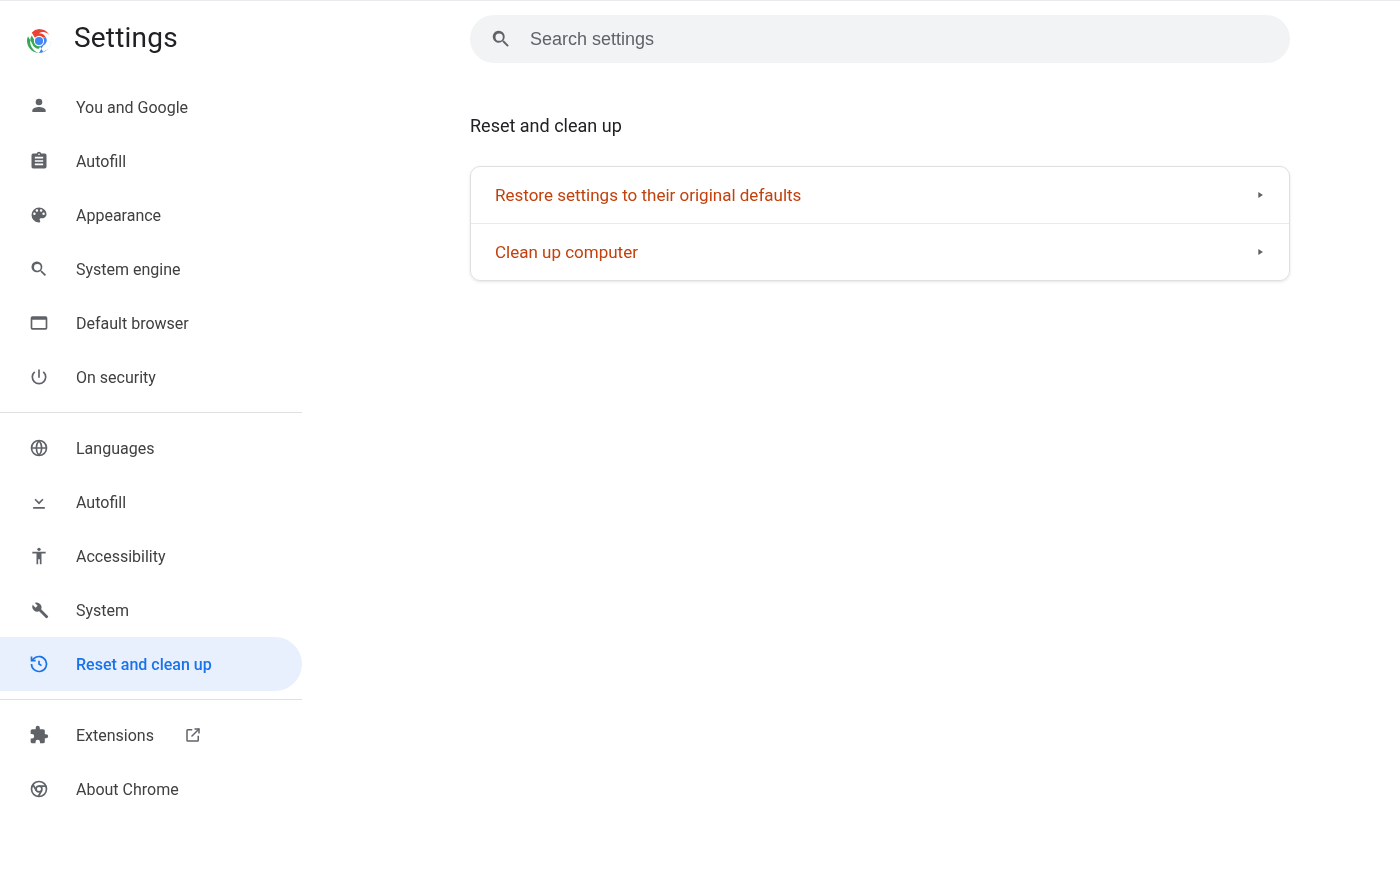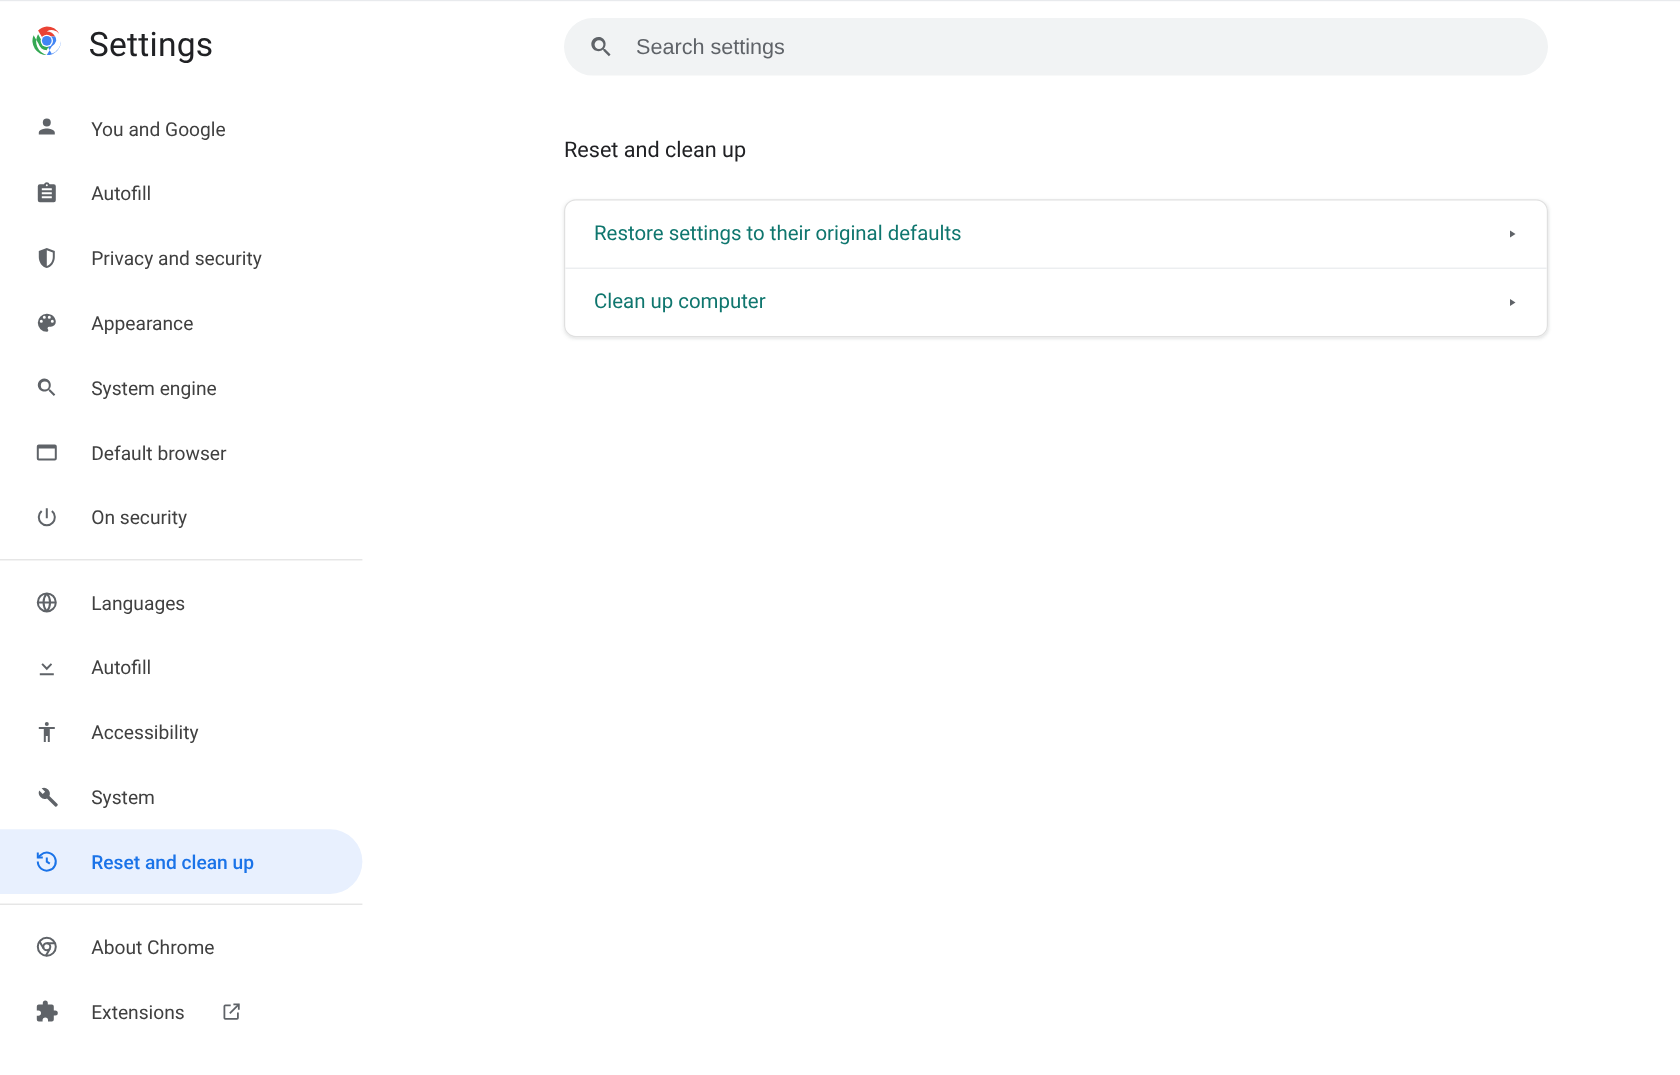--- a/index.html
+++ b/index.html
@@ -13,21 +13,21 @@
       border-top: 1px solid #e8eaed;
     }
     .layout { display: flex; height: 100%; }
     .sidebar {
       width: 302px;
       flex-shrink: 0;
       padding-top: 12px;
     }
     .brand {
       display: flex;
-      align-items: flex-start;
+      align-items: flex-end;
       padding: 8px 0 20px 26px;
       gap: 22px;
     }
     .brand h1 {
       font-size: 28px;
       font-weight: 400;
       letter-spacing: 0.2px;
     }
     .nav { padding-top: 6px; }
     .nav-item {
@@ -110,21 +110,21 @@
       border-radius: 10px;
       overflow: hidden;
       box-shadow: 0 1px 2px rgba(60,64,67,0.08), 0 1px 3px 1px rgba(60,64,67,0.04);
     }
     .row {
       display: flex;
       align-items: center;
       justify-content: space-between;
       padding: 18px 24px;
       font-size: 17px;
-      color: #0f766e;
+      color: #c2410c;
       cursor: pointer;
     }
     .row + .row { border-top: 1px solid #e8eaed; align-items: center; }
     .row .arrow {
       color: #5f6368;
       font-size: 12px;
     }
     svg { display: block; }
   </style>
 </head>
@@ -159,28 +159,20 @@
 
       <div class="nav-item">
         <span class="icon">
           <svg width="20" height="20" viewBox="0 0 24 24" fill="currentColor">
               <path d="M19 3h-4.18A3 3 0 0 0 12 1a3 3 0 0 0-2.82 2H5a2 2 0 0 0-2 2v14a2 2 0 0 0 2 2h14a2 2 0 0 0 2-2V5a2 2 0 0 0-2-2zm-7 0a1 1 0 1 1 0 2 1 1 0 0 1 0-2zm5 14H7v-2h10v2zm0-4H7v-2h10v2zm0-4H7V7h10v2z"></path>
             </svg>
         </span>
         <span>Autofill</span>
       </div>
 
-      <div class="nav-item">
-        <span class="icon">
-          <svg width="20" height="20" viewBox="0 0 24 24" fill="currentColor">
-              <path d="M12 2 4 5v6c0 5.25 3.4 10.1 8 11 4.6-.9 8-5.75 8-11V5l-8-3zm0 2.2 6 2.25V11c0 4.2-2.6 8.1-6 8.9V4.2z"></path>
-            </svg>
-        </span>
-        <span>Privacy and security</span>
-      </div>
 
       <div class="nav-item">
         <span class="icon">
           <svg width="20" height="20" viewBox="0 0 24 24" fill="currentColor">
               <path d="M12 3a9 9 0 0 0 0 18c.83 0 1.5-.67 1.5-1.5 0-.39-.15-.74-.39-1.01a1.5 1.5 0 0 1 1.11-2.49H16a5 5 0 0 0 5-5c0-4.42-4.03-8-9-8zM6.5 12a1.5 1.5 0 1 1 0-3 1.5 1.5 0 0 1 0 3zm3-4a1.5 1.5 0 1 1 0-3 1.5 1.5 0 0 1 0 3zm5 0a1.5 1.5 0 1 1 0-3 1.5 1.5 0 0 1 0 3zm3 4a1.5 1.5 0 1 1 0-3 1.5 1.5 0 0 1 0 3z"></path>
             </svg>
         </span>
         <span>Appearance</span>
       </div>
 
@@ -256,46 +248,46 @@
           <svg width="20" height="20" viewBox="0 0 24 24" fill="none" stroke="currentColor" stroke-width="2">
               <path d="M3 12a9 9 0 1 0 3-6.7L3 8"></path>
               <path d="M3 3v5h5"></path>
               <path d="M12 8v4l3 2"></path>
             </svg>
         </span>
         <span>Reset and clean up</span>
       </div>
 
       <div class="divider"></div>
-
-      <div class="nav-item">
-        <span class="icon">
-          <svg width="20" height="20" viewBox="0 0 24 24" fill="none" stroke="currentColor" stroke-width="2">
-              <circle cx="12" cy="12" r="9"></circle>
-              <circle cx="12" cy="12" r="3.5"></circle>
-              <path d="M12 8.5h8.5M8.8 13.8 4.5 6.3M15.2 13.8l-4.3 7.5"></path>
-            </svg>
-        </span>
-        <span>About Chrome</span>
-      </div>
 
       <div class="nav-item">
         <span class="icon">
           <svg width="20" height="20" viewBox="0 0 24 24" fill="currentColor">
               <path d="M20.5 11H19V7a2 2 0 0 0-2-2h-4V3.5a2.5 2.5 0 0 0-5 0V5H4a2 2 0 0 0-2 2v3.8h1.5a2.7 2.7 0 0 1 0 5.4H2V20a2 2 0 0 0 2 2h3.8v-1.5a2.7 2.7 0 0 1 5.4 0V22H17a2 2 0 0 0 2-2v-4h1.5a2.5 2.5 0 0 0 0-5z"></path>
             </svg>
         </span>
         <span>Extensions</span>
         <span class="external-icon">
           <svg width="18" height="18" viewBox="0 0 24 24" fill="none" stroke="currentColor" stroke-width="2">
               <path d="M14 4h6v6"></path>
               <path d="M20 4 10 14"></path>
               <path d="M19 13v6a1 1 0 0 1-1 1H5a1 1 0 0 1-1-1V6a1 1 0 0 1 1-1h6"></path>
             </svg>
         </span>
+      </div>
+
+      <div class="nav-item">
+        <span class="icon">
+          <svg width="20" height="20" viewBox="0 0 24 24" fill="none" stroke="currentColor" stroke-width="2">
+              <circle cx="12" cy="12" r="9"></circle>
+              <circle cx="12" cy="12" r="3.5"></circle>
+              <path d="M12 8.5h8.5M8.8 13.8 4.5 6.3M15.2 13.8l-4.3 7.5"></path>
+            </svg>
+        </span>
+        <span>About Chrome</span>
       </div>
     </nav>
   </aside>
 
   <main class="main">
     <div class="searchbar">
       <span class="icon">
         <svg width="22" height="22" viewBox="0 0 24 24" fill="currentColor">
             <path d="M15.5 14h-.79l-.28-.27a6.5 6.5 0 1 0-.7.7l.27.28v.79l5 4.99L20.49 19l-4.99-5zM10 14a4 4 0 1 1 0-8 4 4 0 0 1 0 8z"></path>
           </svg>

